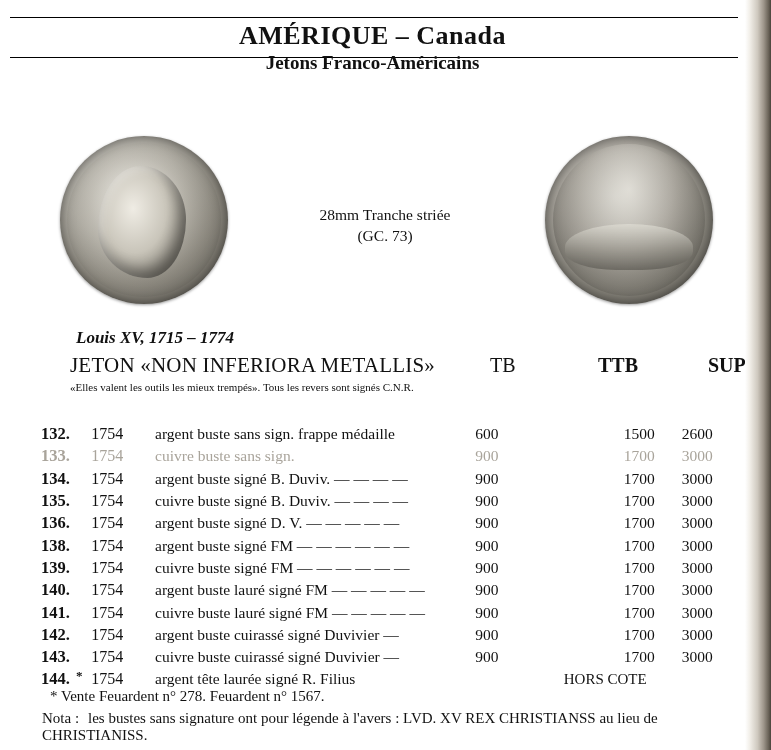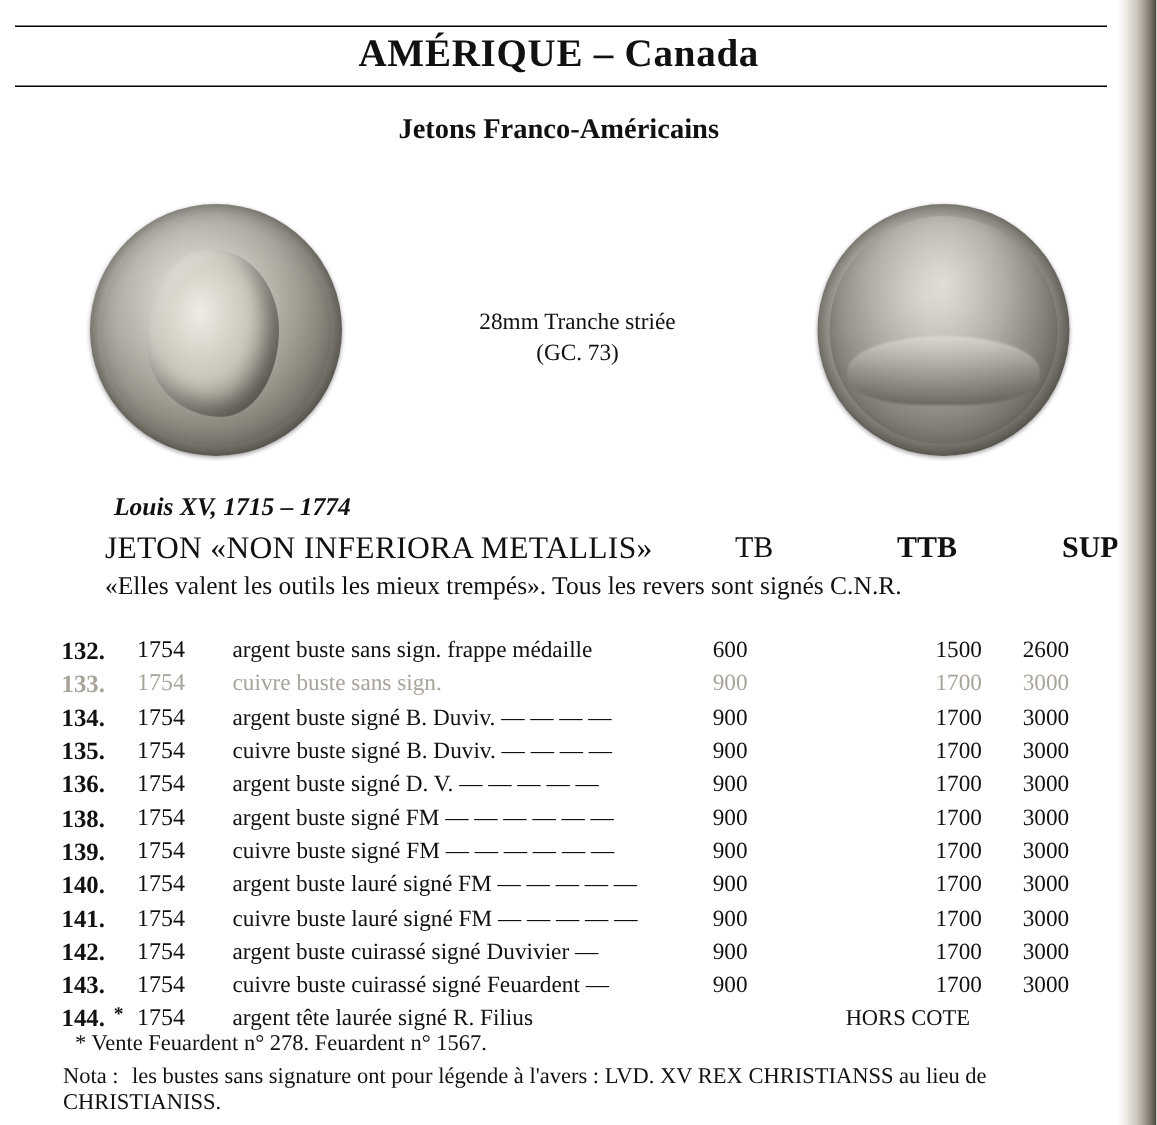--- a/index.html
+++ b/index.html
@@ -47,21 +47,21 @@
     top: 21px;
     left: 0;
     width: 745px;
     text-align: center;
     font-size: 26px;
     font-weight: bold;
     letter-spacing: 0.5px;
   }
   .subtitle {
     position: absolute;
-    top: 76px;
+    top: 52px;
     left: 0;
     width: 745px;
     text-align: center;
     font-size: 19px;
     font-weight: bold;
   }
 
   
   .coin {
     position: absolute;
@@ -180,21 +180,21 @@
     left: 638px;
     top: 1px;
     font-size: 20px;
     font-weight: bold;
   }
 
   .quote {
     position: absolute;
     top: 381px;
     left: 70px;
-    font-size: 17px;
+    font-size: 11px;
     width: 680px;
   }
 
   
   .tbl {
     position: absolute;
     top: 423px;
     left: 10px;
     width: 730px;
     border-collapse: collapse;
@@ -382,21 +382,21 @@
         <td class="c-year">1754</td>
         <td class="c-desc">argent buste cuirassé signé Duvivier  —</td>
         <td class="c-tb">900</td>
         <td class="c-ttb">1700</td>
         <td class="c-sup">3000</td>
       </tr>
       <tr>
         <td class="c-no">143.</td>
         <td class="c-star"></td>
         <td class="c-year">1754</td>
-        <td class="c-desc">cuivre  buste cuirassé signé Feuardent  —</td>
+        <td class="c-desc">cuivre  buste cuirassé signé Duvivier  —</td>
         <td class="c-tb">900</td>
         <td class="c-ttb">1700</td>
         <td class="c-sup">3000</td>
       </tr>
       <tr>
         <td class="c-no">144.</td>
         <td class="c-star">*</td>
         <td class="c-year">1754</td>
         <td class="c-desc">argent tête laurée signé R. Filius</td>
         <td class="c-tb"></td>

